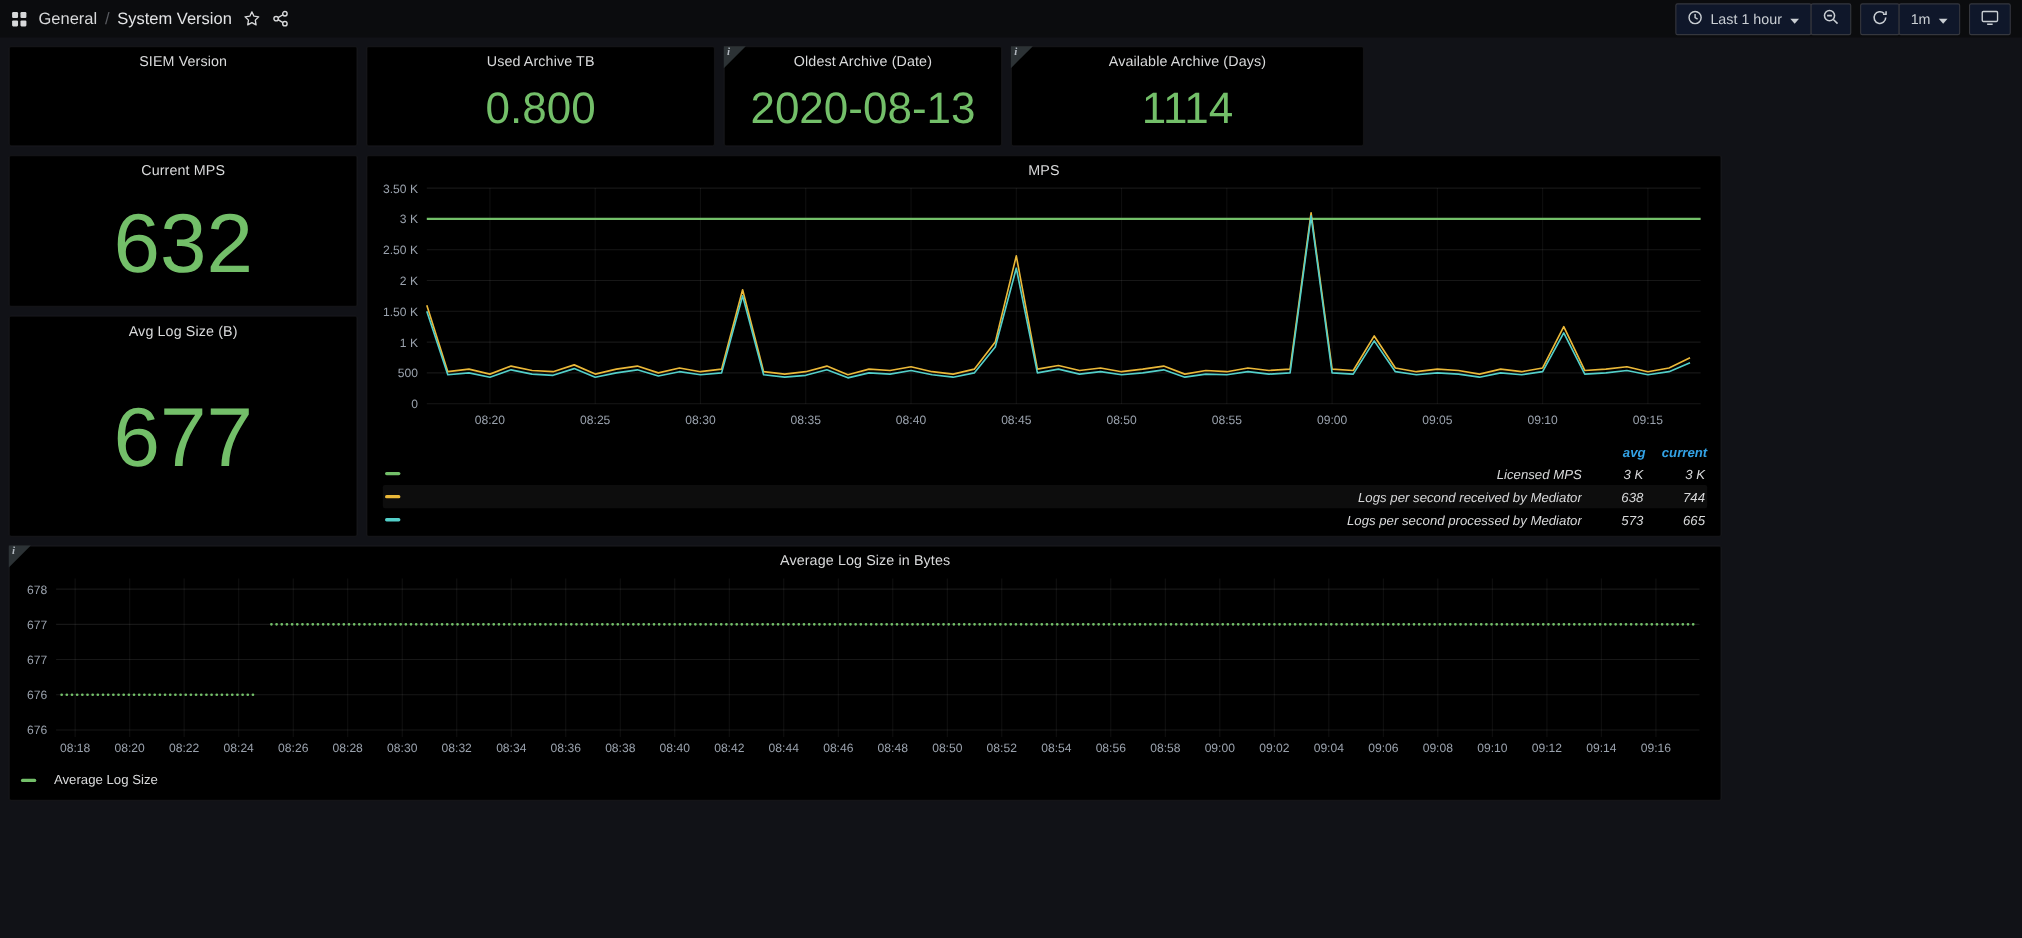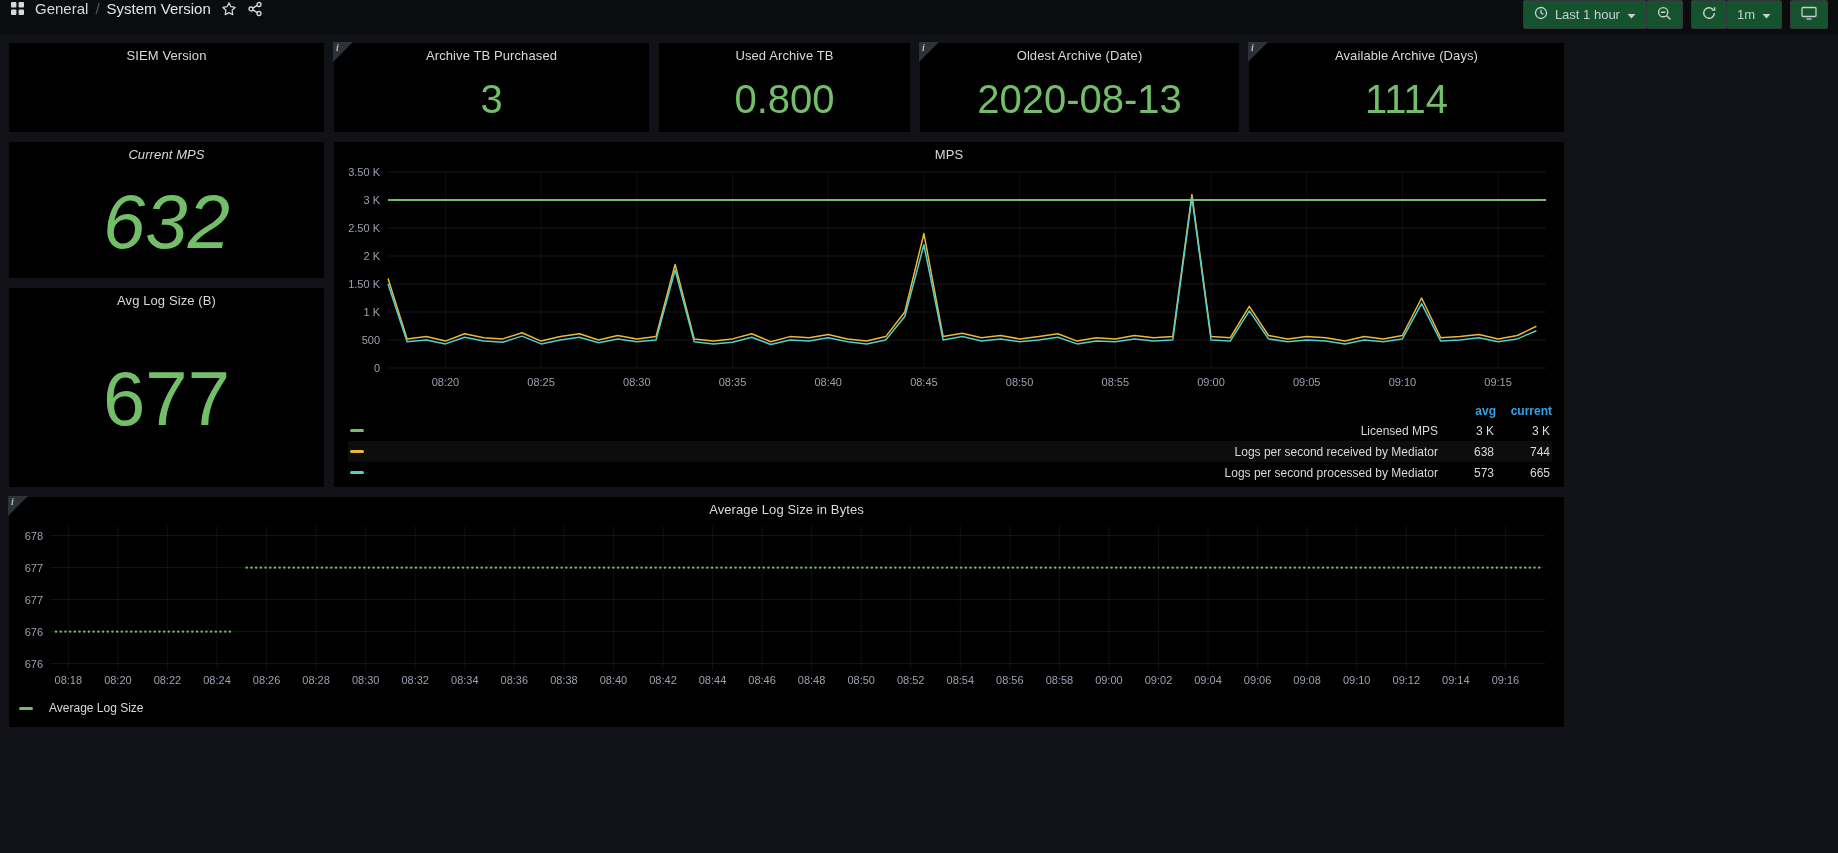--- a/index.html
+++ b/index.html
@@ -8,49 +8,49 @@
     width:1838px; height:853px; overflow:hidden;
     background:#111217;
     font-family:"Liberation Sans","DejaVu Sans",sans-serif;
     color:#d8d9da;
     -webkit-font-smoothing:antialiased;
   }
 
   
   .nav {
     height:34px; background:#0b0c0e;
-    display:flex; align-items:flex-start; justify-content:space-between;
+    display:flex; align-items:center; justify-content:space-between;
     padding:0 10px;
   }
   .nav-left { display:flex; align-items:center; gap:10px; }
   .nav-icon { display:flex; align-items:center; cursor:pointer; }
   .breadcrumb { display:flex; align-items:center; gap:7px; font-size:15px; }
   .breadcrumb .folder { color:#d8d9da; cursor:pointer; }
   .breadcrumb .sep { color:#5a5c61; }
   .breadcrumb .dtitle { color:#e3e4e6; }
   .nav-right { display:flex; align-items:center; }
   .btn-group { display:flex; margin-left:8px; }
   .btn {
     display:flex; align-items:center; gap:7px;
     height:29px; padding:0 10px;
-    background:#14532d; border:1px solid #35373e; border-radius:2px;
+    background:#0f172a; border:1px solid #35373e; border-radius:2px;
     color:#c9ced3; font-size:13px; font-family:inherit; cursor:pointer;
   }
   .btn + .btn { margin-left:-1px; }
   .btn svg { flex:none; }
 
   
   .dash { padding:8px; width:1573px; }
   .row1 {
     display:grid; grid-template-columns:317px 317px 253px 321px 317px;
     gap:8px; height:91px; margin-bottom:8px;
   }
   .row2 { display:flex; gap:8px; height:347px; margin-bottom:8px; }
   .col-left { width:317px; display:flex; flex-direction:column; gap:8px; }
-  .p-current-mps { height:138px;font-style:italic; }
+  .p-current-mps { height:138px; }
   .p-avg-size { flex:1; }
   .mps-panel { width:1232px; display:flex; flex-direction:column; }
   .row3 .avg-panel { width:1557px; height:232px; }
 
   .panel {
     position:relative; background:#000000;
     border:1px solid rgba(204,204,220,0.09); border-radius:2px;
   }
   .panel-title {
     margin:0; padding:5px 4px 3px; text-align:center;
@@ -74,21 +74,21 @@
   .stat-wrap { flex:1; display:flex; align-items:center; justify-content:center; overflow:hidden; }
   .stat-value { font-weight:500; line-height:1; }
   .v-med { font-size:40px; }
   .v-big { font-size:76px; }
 
   
   .chart-mount { margin:0 8px; }
   svg text.tick { fill:#9aa2ad; font-size:11px; font-family:"Liberation Sans","DejaVu Sans",sans-serif; }
 
   
-  .legend { margin:2px 12px 4px 14px; font-size:12px; color:#d8d9da; }
+  .legend { margin:2px 12px 4px 14px; font-size:12px; color:#d8d9da;font-style:italic; }
   .legend-head { display:flex; justify-content:flex-end; align-items:center; height:18px; font-weight:600; }
   .lh-col { width:56px; text-align:right; cursor:pointer; }
   .legend-row { display:flex; align-items:center; height:21px; padding:0 2px; border-radius:2px; }
   .legend-row.hl { background:rgba(255,255,255,0.05); }
   .legend-marker { width:14px; height:3px; border-radius:2px; margin-right:8px; flex:none; cursor:pointer; }
   .legend-label { flex:1; cursor:pointer; white-space:nowrap; overflow:hidden;text-align:right; }
   .l-val { width:56px; text-align:right; }
 
   
   .legend-simple { display:flex; align-items:center; gap:8px; height:20px; margin:0 0 0 10px; font-size:12px; color:#d8d9da; }
@@ -169,27 +169,20 @@
       </button>
     </div>
   </div>
 </header>
 
 <main class="dash">
 
   <div class="row1">
     <section class="panel stat">
       <h2 class="panel-title">SIEM Version</h2>
-    </section>
-    <section class="panel stat">
-      <span class="info-corner"></span>
-      <h2 class="panel-title">Archive TB Purchased</h2>
-      <div class="stat-wrap">
-          <span class="stat-value v-med" style="color: rgb(115, 191, 105);">3</span>
-        </div>
     </section>
     <section class="panel stat">
       <h2 class="panel-title">Used Archive TB</h2>
       <div class="stat-wrap">
           <span class="stat-value v-med" style="color: rgb(115, 191, 105);">0.800</span>
         </div>
     </section>
     <section class="panel stat">
       <span class="info-corner"></span>
       <h2 class="panel-title">Oldest Archive (Date)</h2>

